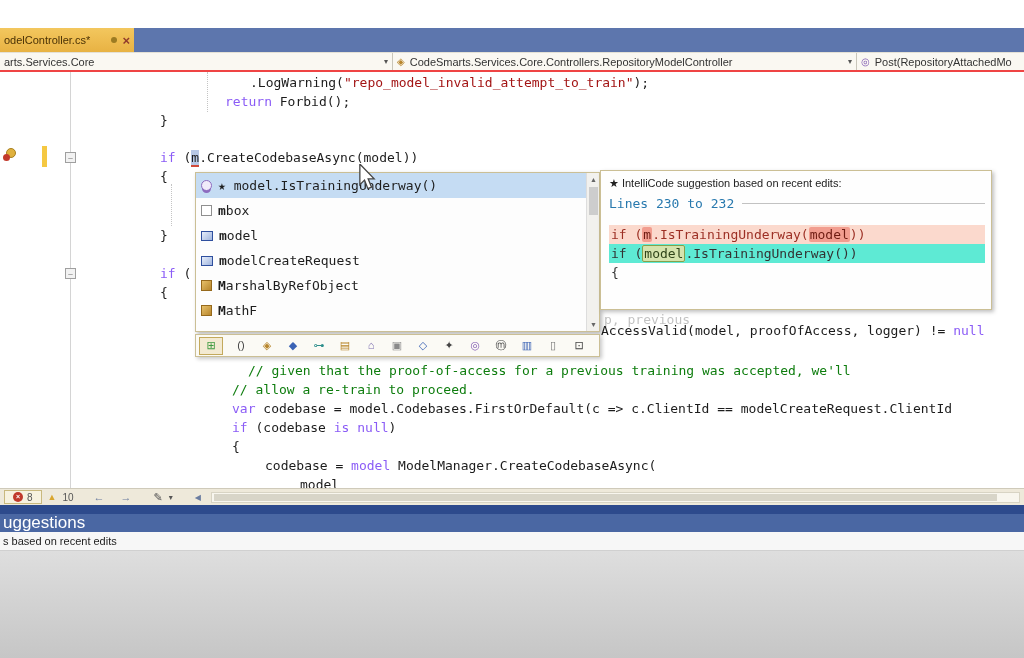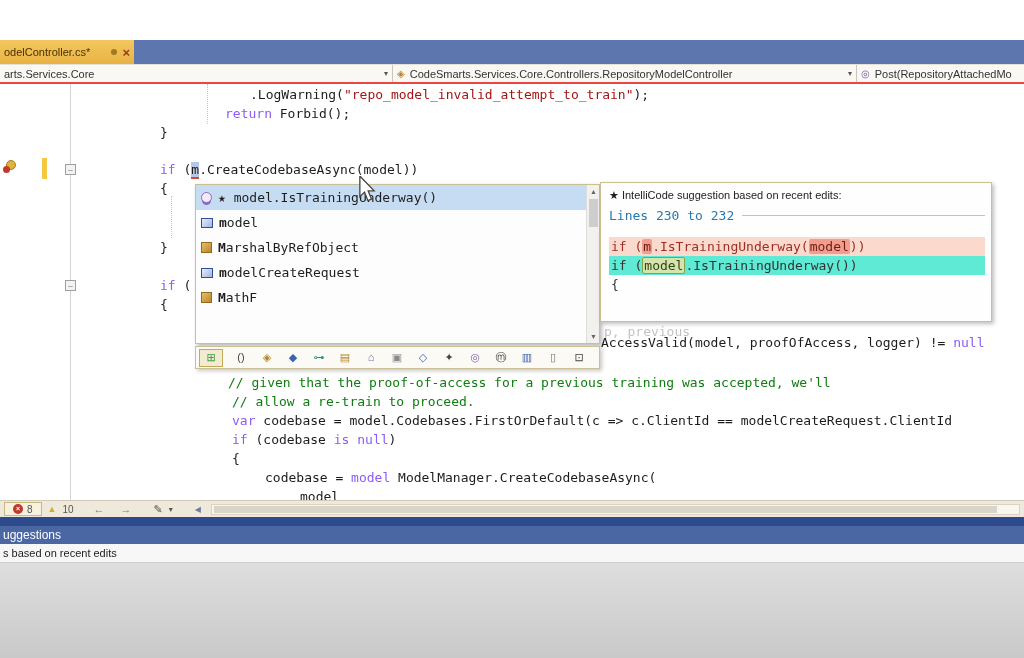--- a/index.html
+++ b/index.html
@@ -1,21 +1,21 @@
 <!DOCTYPE html>
 <html><head>
 <meta charset="utf-8">
 <style>
   * { margin:0; padding:0; box-sizing:border-box; }
   html,body { width:1024px; height:658px; overflow:hidden; background:#fff;
               font-family:"Liberation Sans", sans-serif; }
 
   
   .top-white { height:28px; background:#ffffff; }
-  .tab-bar { height:24px; background:#5d76ad; display:flex; align-items:stretch;margin-top:12px; }
+  .tab-bar { height:24px; background:#5d76ad; display:flex; align-items:stretch; }
   .tab { width:134px; background:linear-gradient(#f3c75e,#e8b243); color:#4a3206;
          font-size:11px; display:flex; align-items:center; padding:0 4px; gap:5px; }
   .tab-label { white-space:nowrap; overflow:hidden; flex:1; }
   .pin-dot { width:6px; height:6px; border-radius:50%; background:#9c7b22; flex:none; }
   .tab-close { color:#8f3a2b; font-weight:bold; font-size:13px; line-height:1; flex:none; }
 
   .nav-bar { height:20px; background:#faf8f2; border-top:1px solid #e4e1d6;
              border-bottom:2px solid #ef4444; display:flex; font-size:11px; color:#333; }
   .nav-sec { display:flex; align-items:center; border-right:1px solid #c9c6bb;
              padding:0 4px; gap:5px; overflow:hidden; white-space:nowrap; }
@@ -106,21 +106,21 @@
               font-size:7px; line-height:10px; text-align:center; font-weight:bold; }
   .warn-tri { color:#d9a62e; font-size:9px; }
   .st-arrow { color:#6b7da0; font-size:11px; }
   .pen { color:#555; font-size:11px; }
   .hsb { flex:1; height:11px; background:#f8f6ee; border:1px solid #d8d4c4;
          position:relative; margin-left:4px; }
   .hsb .thumb { position:absolute; left:2px; top:1px; height:7px; width:97%; background:#d8d5c8; }
 
   
   .thin-blue { height:9px; background:#2d4a8c; }
-  .sugg-bar { height:18px; background:#4a67a3; color:#fff; font-size:12px;
+  .sugg-bar { height:18px; background:#4a67a3; color:#fff; font-size:17px;
               display:flex; align-items:center; padding:0 3px; }
   .sugg-row { height:19px; background:#f7f7f7; color:#222; font-size:11px;
               display:flex; align-items:center; padding:0 3px; border-bottom:1px solid #d0d0d0; }
   .bottom-gray { height:107px; background:linear-gradient(#dedede,#c6c6c6); }
 </style>
 </head>
 <body>
 
 <div class="top-white"></div>
 
@@ -164,46 +164,50 @@
       <div class="code-line" style="left: 250px; top: 3px;"><span class="tok-plain">.LogWarning(</span><span class="tok-str">"repo_model_invalid_attempt_to_train"</span><span class="tok-plain">);</span></div>
       <div class="code-line" style="left: 225px; top: 22px;"><span class="tok-kw">return</span><span class="tok-plain"> Forbid();</span></div>
       <div class="code-line" style="left: 160px; top: 41px;"><span class="tok-plain">}</span></div>
       <div class="code-line" style="left: 160px; top: 78px;"><span class="tok-kw">if</span><span class="tok-plain"> (</span><span class="tok-sel">m</span><span class="tok-plain">.CreateCodebaseAsync(model))</span></div>
       <div class="code-line" style="left: 160px; top: 97px;"><span class="tok-plain">{</span></div>
       <div class="code-line" style="left: 160px; top: 156px;"><span class="tok-plain">}</span></div>
       <div class="code-line" style="left: 160px; top: 194px;"><span class="tok-kw">if</span><span class="tok-plain"> (</span></div>
       <div class="code-line" style="left: 160px; top: 213px;"><span class="tok-plain">{</span></div>
       <div class="code-line" style="left: 604px; top: 240px;"><span class="tok-faint">p, previous</span></div>
       <div class="code-line" style="left: 601px; top: 251px;"><span class="tok-plain">AccessValid(model, proofOfAccess, logger) != </span><span class="tok-kw">null</span></div>
-      <div class="code-line" style="left: 228px; top: 291px;"><span class="tok-com">// given that the proof-of-access for a previous training was accepted, we'll</span></div>
+      <div class="code-line" style="left: 248px; top: 291px;"><span class="tok-com">// given that the proof-of-access for a previous training was accepted, we'll</span></div>
       <div class="code-line" style="left: 232px; top: 310px;"><span class="tok-com">// allow a re-train to proceed.</span></div>
       <div class="code-line" style="left: 232px; top: 329px;"><span class="tok-kw">var</span><span class="tok-plain"> codebase = model.Codebases.FirstOrDefault(c =&gt; c.ClientId == modelCreateRequest.ClientId</span></div>
       <div class="code-line" style="left: 232px; top: 348px;"><span class="tok-kw">if</span><span class="tok-plain"> (codebase </span><span class="tok-kw">is</span><span class="tok-plain"> </span><span class="tok-kw">null</span><span class="tok-plain">)</span></div>
       <div class="code-line" style="left: 232px; top: 367px;"><span class="tok-plain">{</span></div>
       <div class="code-line" style="left: 265px; top: 386px;"><span class="tok-plain">codebase = </span><span class="tok-kw">model</span><span class="tok-plain"> ModelManager.CreateCodebaseAsync(</span></div>
       <div class="code-line" style="left: 300px; top: 405px;"><span class="tok-plain">model</span></div>
     </div>
 
   <div class="compl">
     <div id="compl-rows" style="margin-right:13px;">
         <div class="compl-row sel">
           <span class="ci lightbulb"></span>
           <span>★ model.IsTrainingUnderway()</span>
         </div>
         <div class="compl-row">
+          <span class="ci box"></span>
+          <span><b>m</b>box</span>
+        </div>
+        <div class="compl-row">
           <span class="ci local"></span>
           <span><b>m</b>odel</span>
         </div>
         <div class="compl-row">
+          <span class="ci local"></span>
+          <span><b>m</b>odelCreateRequest</span>
+        </div>
+        <div class="compl-row">
           <span class="ci class"></span>
           <span><b>M</b>arshalByRefObject</span>
-        </div>
-        <div class="compl-row">
-          <span class="ci local"></span>
-          <span><b>m</b>odelCreateRequest</span>
         </div>
         <div class="compl-row">
           <span class="ci class"></span>
           <span><b>M</b>athF</span>
         </div>
       </div>
     <div class="compl-sb">
       <div class="up">▲</div>
       <div class="thumb"></div>
       <div class="dn">▼</div>

